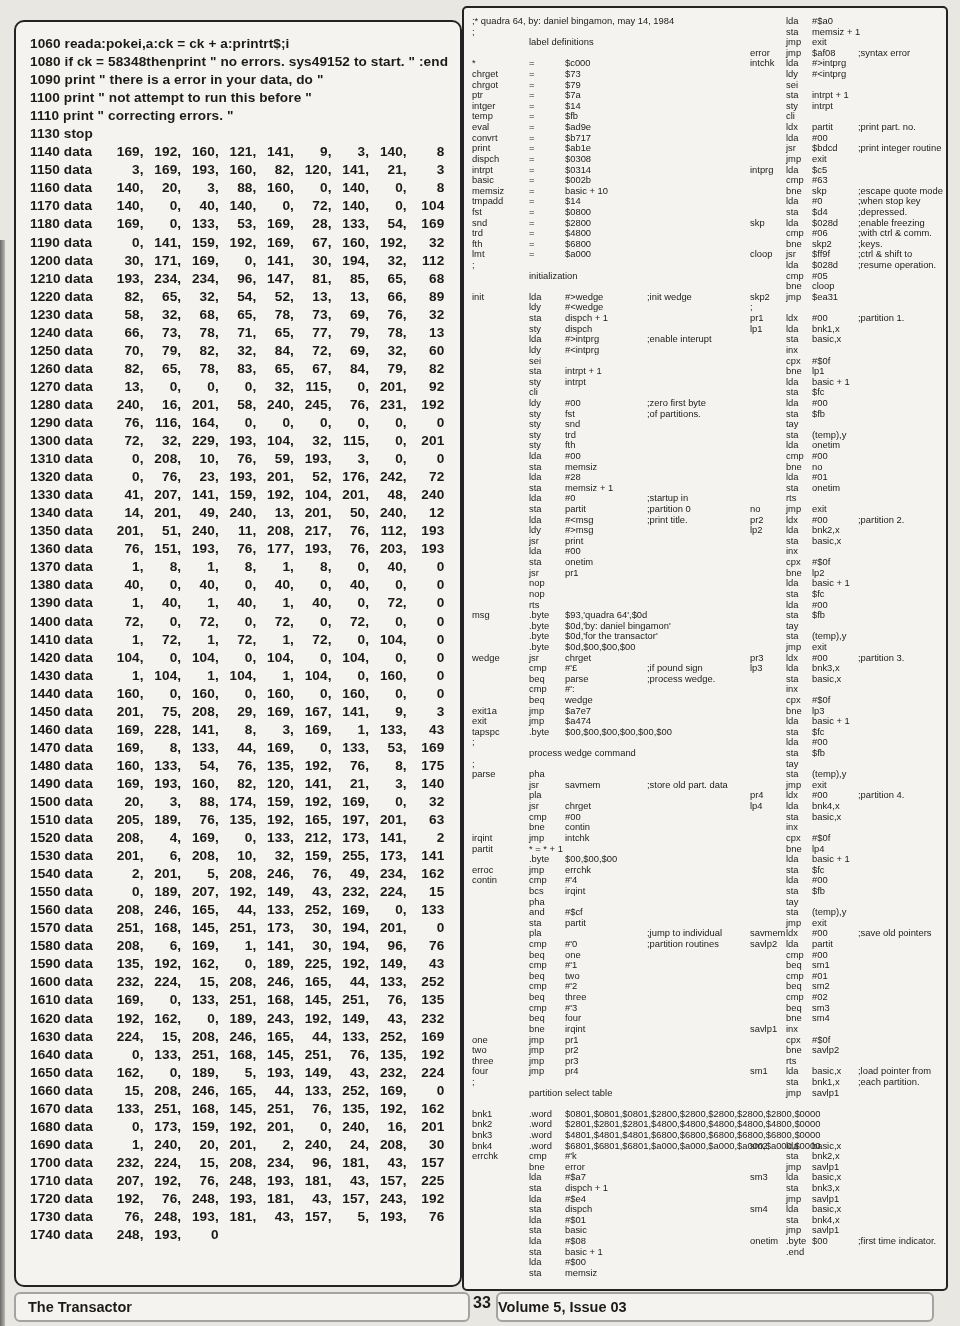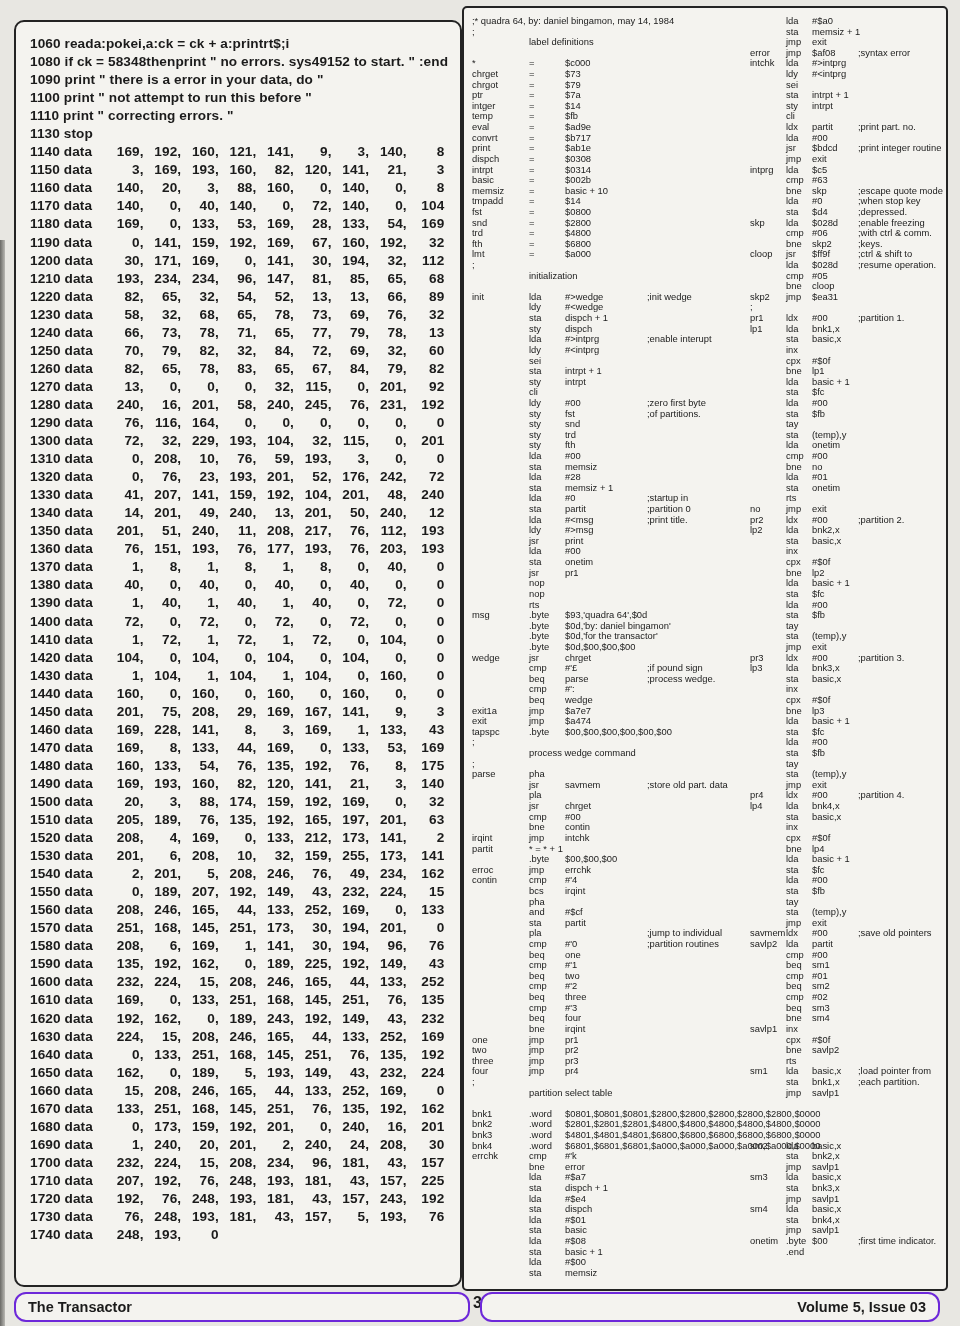--- a/index.html
+++ b/index.html
@@ -39,25 +39,25 @@
   .asm-fullcomment { white-space:pre; }
   .asm-col-left  .asm-label { width:57px; flex:none; }
   .asm-col-left  .asm-op    { width:36px; flex:none; }
   .asm-col-left  .asm-arg   { width:82px; flex:none; }
   .asm-col-right .asm-label { width:36px; flex:none; }
   .asm-col-right .asm-op    { width:26px; flex:none; }
   .asm-col-right .asm-arg   { width:46px; flex:none; }
   
   .footer-bar {
     position:absolute; top:1292px; height:26px;
-    border:2px solid #6d28d9; border-radius:12px; background:#f4f3ef;
+    border:2px solid #a3a3a3; border-radius:6px; background:#f4f3ef;
     display:flex; align-items:center; font-weight:bold; font-size:14.5px;
   }
   .footer-left  { left:14px;  width:440px; padding-left:12px; }
-  .footer-right { left:480px; width:422px; justify-content:flex-end; padding-right:12px;padding-left:22px; }
+  .footer-right { left:496px; width:422px; padding-right:12px; }
   .page-num {
     position:absolute; left:458px; top:1294px; width:48px;
     text-align:center; font-weight:bold; font-size:16px;
   }
 </style>
 </head>
 <body>
 
 <div id="page">
   <div class="scan-edge"></div>

